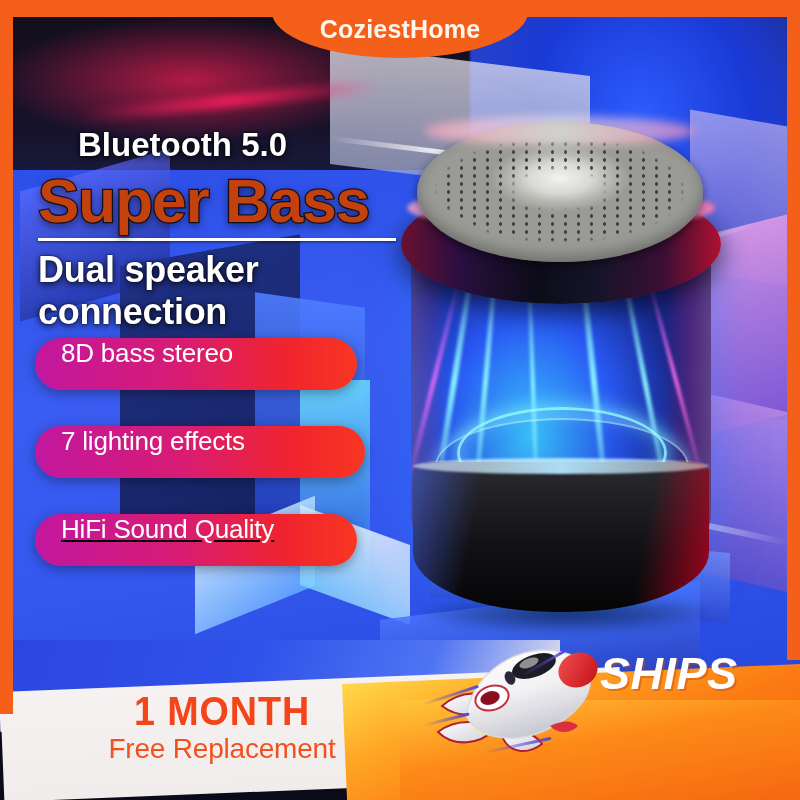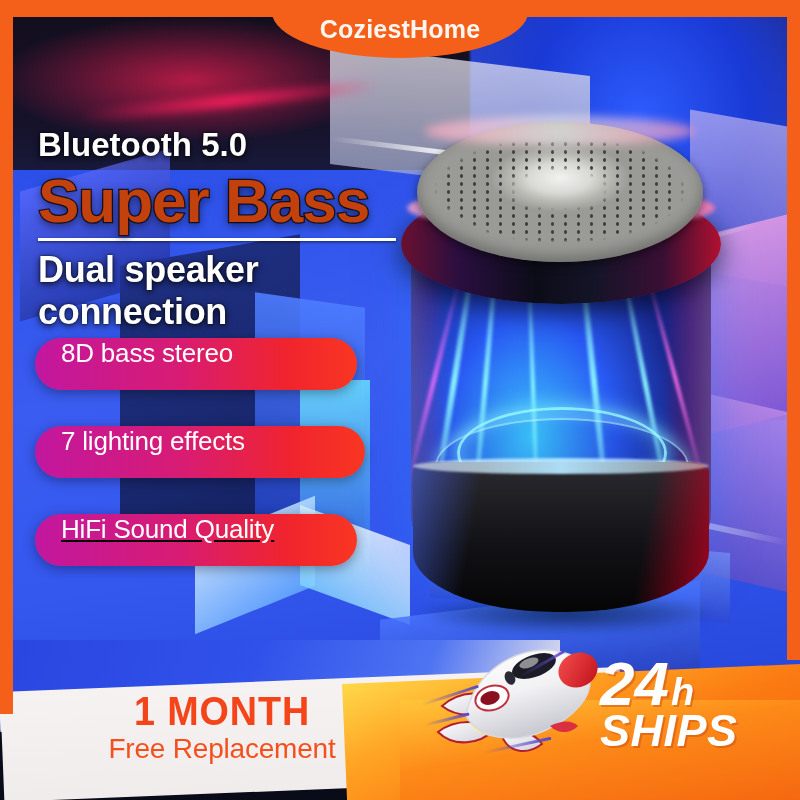--- a/index.html
+++ b/index.html
@@ -164,21 +164,21 @@
     background:#f4601a; border-radius:50%; z-index:31;
     display:flex; align-items:flex-end; justify-content:center; padding-bottom:14px;
   }
   .brand-tab span {
     color:#fdf6f0; font-size:25px; font-weight:bold; letter-spacing:.2px;
   }
 
   
   .headline { position:absolute; left:38px; top:128px; width:380px; z-index:20; }
   .h-bt { color:#fff; font-size:33px; font-weight:bold; line-height:1.05;
-          text-shadow: 0 2px 6px rgba(0,0,0,.85), 0 0 2px rgba(0,0,0,.9); }
+          text-shadow: 0 2px 6px rgba(0,0,0,.85), 0 0 2px rgba(0,0,0,.9); margin-left: 40px; }
   .h-main { color:#c2410c; font-size:62px; font-weight:bold; line-height:1.02;
             margin-top:6px; letter-spacing:-1px;
             -webkit-text-stroke:2.5px #1a1424;
             paint-order: stroke fill;
             text-shadow: 0 3px 10px rgba(0,0,0,.6); }
   .h-rule { height:3px; background:#fff; margin:6px 0 8px 0; width:358px;
             box-shadow:0 1px 3px rgba(0,0,0,.6); }
   .h-sub { color:#fff; font-size:36px; font-weight:bold; letter-spacing:-.3px;
            text-shadow: 0 2px 7px rgba(0,0,0,.9), 0 0 2px rgba(0,0,0,.9); }
 
@@ -363,24 +363,20 @@
 
       <ellipse cx="62" cy="66" rx="17" ry="12" fill="#ffffff" stroke="#c03040" stroke-width="2" transform="rotate(-18 62 66)"></ellipse>
       <ellipse cx="60" cy="66" rx="10" ry="6.5" fill="#8a1020" transform="rotate(-18 60 66)"></ellipse>
 
       <ellipse cx="80" cy="46" rx="5" ry="7" fill="#2a2a36" transform="rotate(-24 80 46)"></ellipse>
       <path d="M120 94 C132 88, 142 88, 148 94 C140 102, 128 102, 120 94 Z" fill="#d83040"></path>
     </svg>
   </div>
 
   <div class="ship-text">
-    <div class="ship-24">
-      <span>24</span>
-        <span class="ship-h">h</span>
-    </div>
     <div class="ship-ships">SHIPS</div>
   </div>
 
   <div class="frame-top"></div>
   <div class="frame-left"></div>
   <div class="frame-right"></div>
   <div class="brand-tab">
     <span>CoziestHome</span>
   </div>
 

